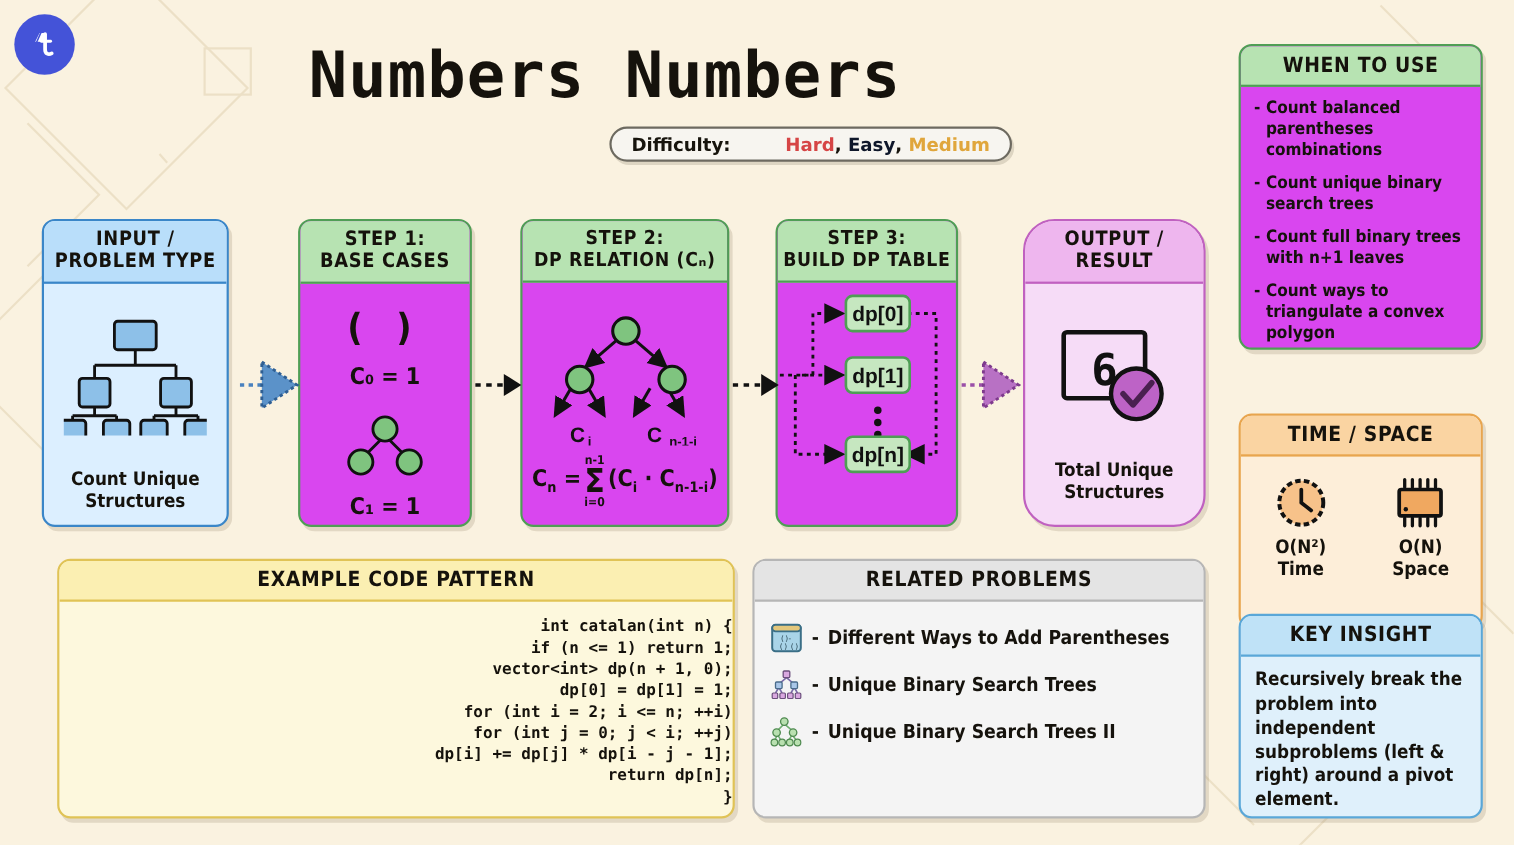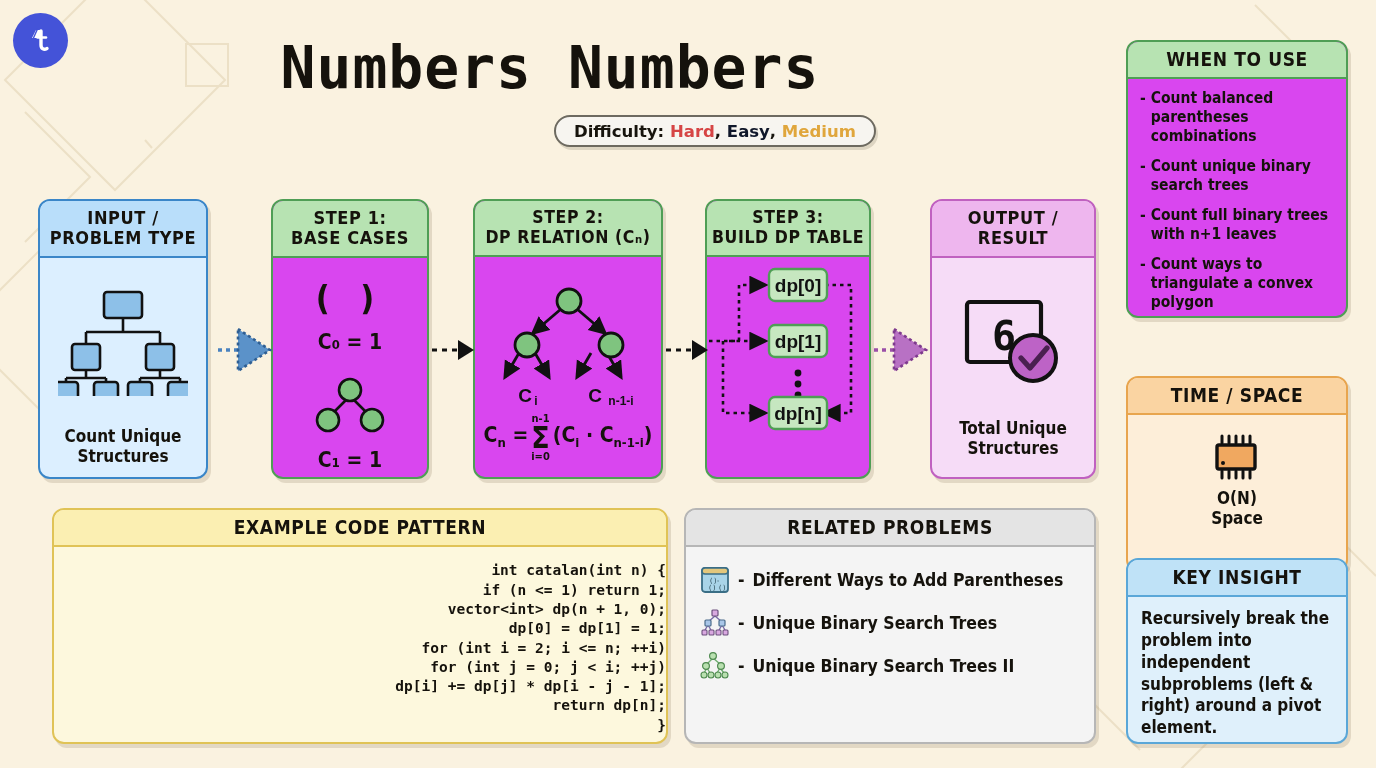--- a/index.html
+++ b/index.html
@@ -34,21 +34,21 @@
   .difficulty-pill {
     position: absolute; left: 554px; top: 115px;
     height: 32px; padding: 0 18px;
     border: 2px solid #6d6a60; border-radius: 17px;
     background: #f7f5f0;
     display: flex; align-items: center; justify-content: center;
     font-size: 16.5px; font-weight: bold; color: #17140d;
     box-shadow: 2px 3px 0 rgba(120,110,85,.22);
     z-index: 4; white-space: nowrap;
   }
-  .diff-hard { color: #d64545; }
+  .diff-hard { color: #d64545; margin-left: 44px; }
   .diff-easy { color: #0f172a; }
   .diff-med  { color: #e0a63c; }
   .diff-sep  { color: #17140d; }
 
   
   .card {
     position: absolute;
     border-radius: 12px;
     border: 2px solid;
     overflow: hidden;
@@ -320,21 +320,21 @@
       </g>
     </svg>
   </div>
 </div>
 
 <svg class="arrow" style="left:874px; top:325px;" width="56" height="50" viewBox="0 0 56 50">
   <line x1="0" y1="25" x2="20" y2="25" stroke="#9b4fa8" stroke-width="3.4" stroke-dasharray="4 4"></line>
   <path d="M20 4 L52 25 L20 46 Z" fill="#b871c4" stroke="#7e3a8d" stroke-width="2.6" stroke-dasharray="3 3"></path>
 </svg>
 
-<div class="card c-purple" style="left:930px; top:199px; width:166px; height:280px;">
+<div class="card c-purple" style="left:930px; top:199px; width:166px; height:280px;border-radius:29px;">
   <div class="card-head" style="font-size:18px;">
     <div>OUTPUT /</div>
     <div>RESULT</div>
   </div>
   <div class="card-body">
     <svg width="112" height="104" viewBox="0 0 112 104" style="margin-top:34px">
       <rect x="10" y="10" width="74" height="60" rx="3" fill="none" stroke="#111" stroke-width="4.2"></rect>
       <text x="47" y="58" text-anchor="middle" font-family="DejaVu Sans Mono, monospace" font-weight="bold" font-size="40" fill="#111">6</text>
       <circle cx="76" cy="66" r="23" fill="#bd63c6" stroke="#111" stroke-width="4"></circle>
       <path d="M64 66 L73 76 L90 56" fill="none" stroke="#4a2050" stroke-width="5.2" stroke-linecap="round" stroke-linejoin="round"></path>
@@ -432,20 +432,30 @@
       <span class="dash">-</span>
       <span>Count ways to triangulate a convex polygon</span>
     </div>
   </div>
 </div>
 
 <div class="card c-orange" style="left:1126px; top:340px; width:222px; height:196px;margin-top:36px;">
   <div class="card-head" style="font-size:19px;">TIME / SPACE</div>
   <div class="ts-row">
 
+    <div class="ts-item">
+      <svg width="56" height="52" viewBox="0 0 56 52">
+        <circle cx="28" cy="26" r="20" fill="#f7c28a" stroke="#111" stroke-width="3.6" stroke-dasharray="5 3"></circle>
+        <path d="M28 26 L28 14 M28 26 L37 33" stroke="#111" stroke-width="3.4" stroke-linecap="round" fill="none"></path>
+      </svg>
+      <div class="ts-label">
+        <div>O(N²)</div>
+        <div>Time</div>
+      </div>
+    </div>
 
     <div class="ts-item">
       <svg width="56" height="52" viewBox="0 0 56 52">
         <g stroke="#111" stroke-width="3" stroke-linecap="round">
           <path d="M13 12 L13 5 M20 12 L20 5 M27 12 L27 5 M34 12 L34 5 M41 12 L41 5"></path>
           <path d="M13 40 L13 47 M20 40 L20 47 M27 40 L27 47 M34 40 L34 47 M41 40 L41 47"></path>
         </g>
         <rect x="8" y="14" width="38" height="24" rx="2" fill="#f0a860" stroke="#111" stroke-width="3.4"></rect>
         <circle cx="14" cy="32" r="2" fill="#111"></circle>
       </svg>

